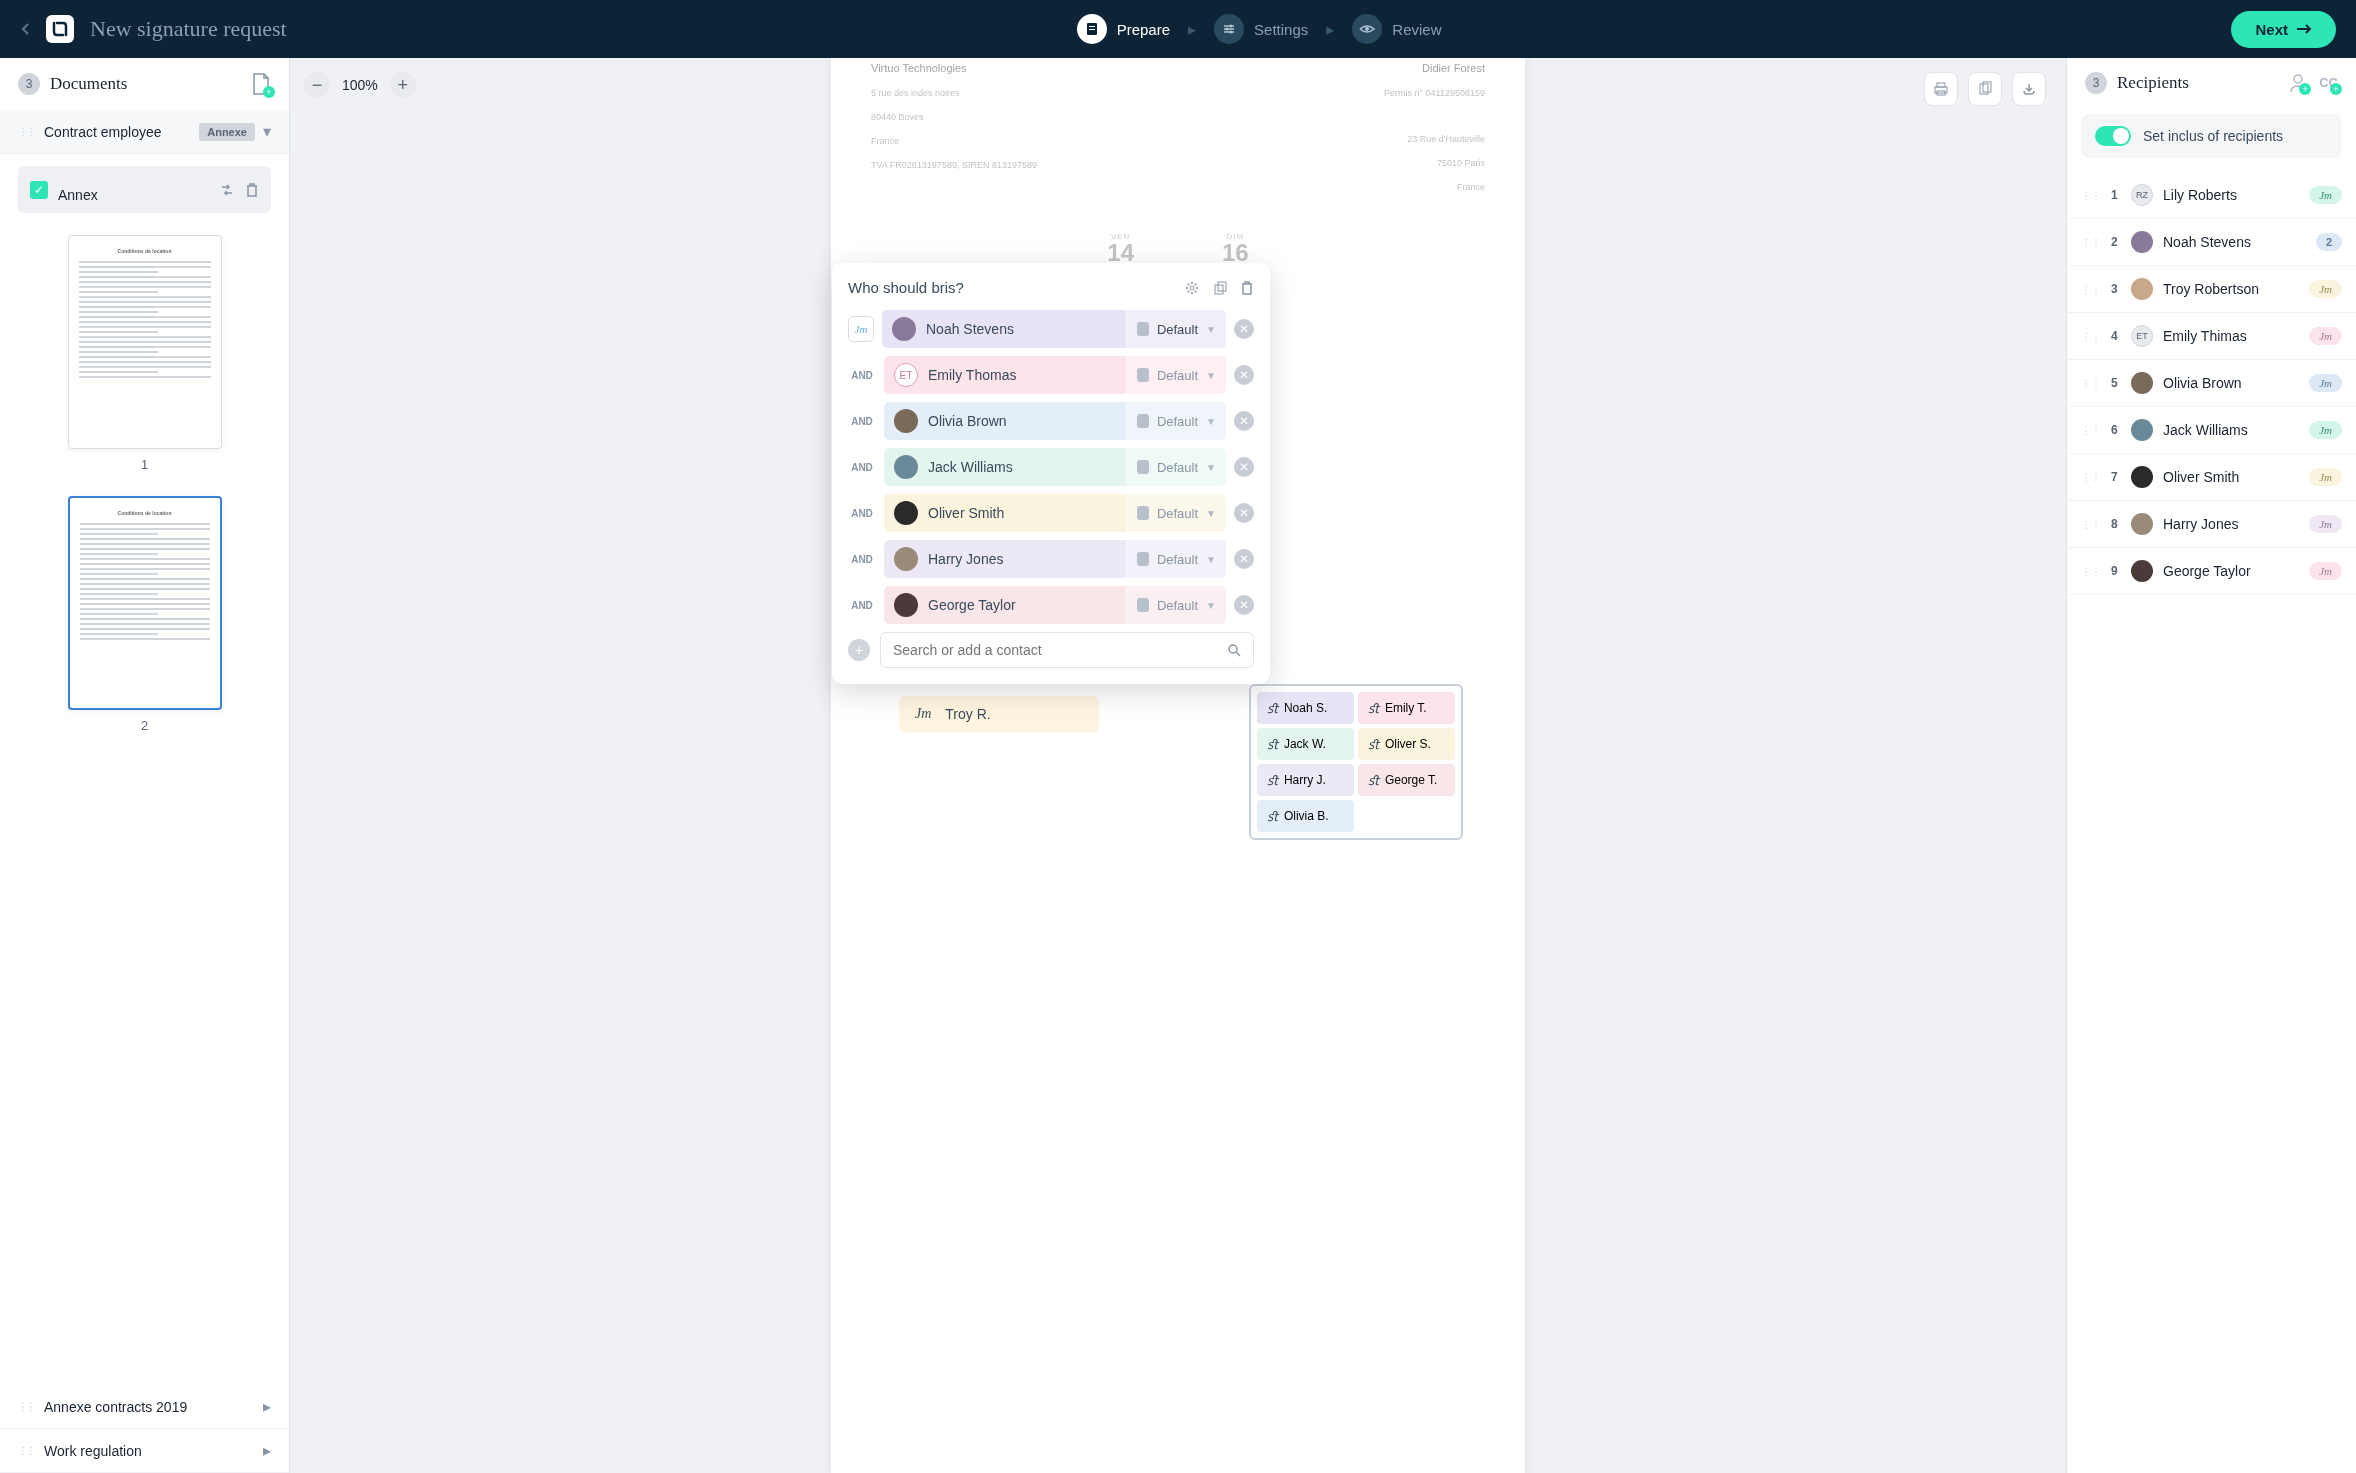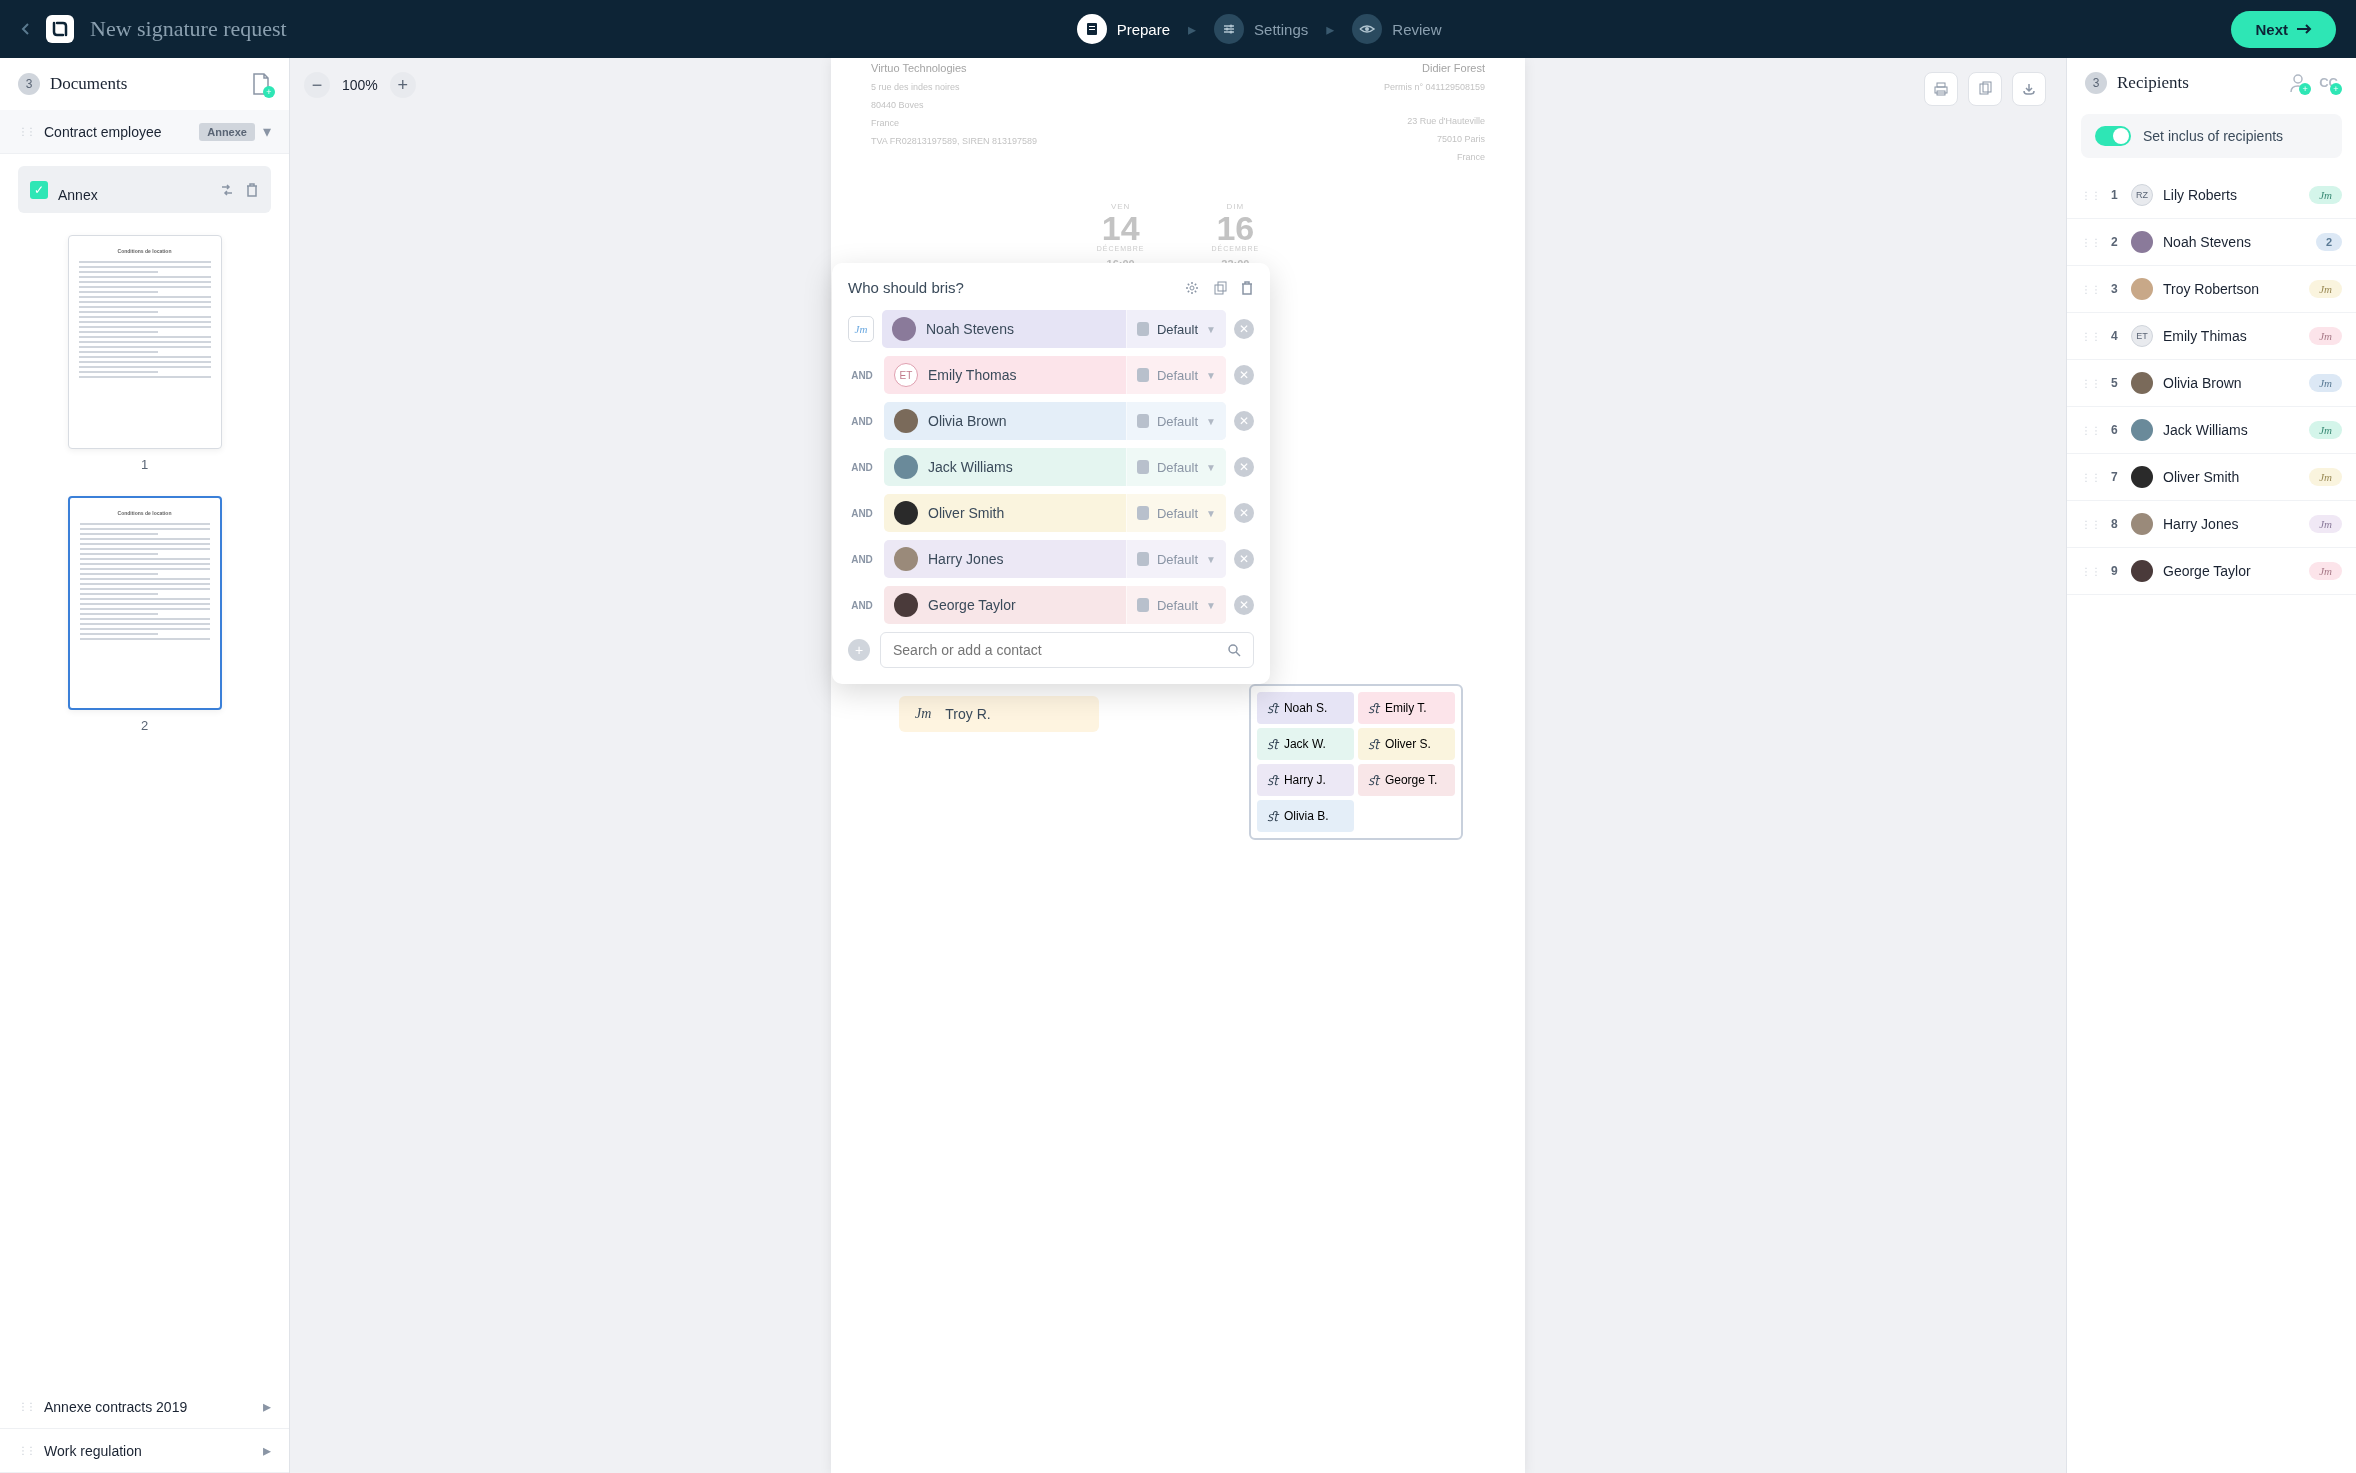--- a/index.html
+++ b/index.html
@@ -55,28 +55,28 @@
 
 .center { flex: 1; display: flex; flex-direction: column; position: relative; }
 .zoom-bar { position: absolute; top: 14px; left: 14px; display: flex; align-items: center; gap: 12px; z-index: 5; }
 .zoom-btn { width: 26px; height: 26px; border-radius: 50%; background: #e8eaee; border: none; color: #5a6575; font-size: 18px; cursor: pointer; display: flex; align-items:center; justify-content:center; }
 .zoom-level { font-size: 14px; color: #1a2332; font-weight: 500; }
 .doc-actions { position: absolute; top: 14px; right: 20px; display: flex; gap: 10px; z-index: 5; }
 .doc-action-btn { width: 34px; height: 34px; border-radius: 8px; background: #fff; border: 1px solid #e0e3e8; display: flex; align-items: center; justify-content: center; color: #8a95a5; cursor: pointer; }
 
 .doc-canvas { margin: 0 auto; width: 694px; background: #fff; box-shadow: 0 2px 12px rgba(0,0,0,0.08); min-height: 100%; position: relative; padding: 0 40px; }
 .doc-header { display: flex; justify-content: space-between; font-size: 9px; color: #999; padding-top: 4px; opacity: 0.6; }
-.doc-header-col { display: flex; flex-direction: column; gap: 8px; }
+.doc-header-col { display: flex; flex-direction: column; gap: 14px; }
 .doc-header-col.right { text-align: left; align-items: flex-end; }
 .doc-header-name { font-size: 11px; color: #666; font-weight: 500; }
 
 .doc-dates { display: flex; justify-content: center; gap: 67px; margin-top: 40px; opacity: 0.5; }
 .date-block { text-align: center; }
 .date-day-label { font-size: 8px; color: #999; letter-spacing: 1px; }
-.date-num { font-size: 34px; font-weight: 600; color: #888; line-height: 1; }
+.date-num { font-size: 24px; font-weight: 600; color: #888; line-height: 1; }
 .date-month { font-size: 7px; color: #999; letter-spacing: 1px; }
 .date-time { font-size: 11px; color: #888; font-weight: 600; margin-top: 6px; }
 
 .doc-fields { margin-top: 70px; font-size: 10px; color: #aaa; opacity: 0.6; }
 .doc-field-row { display: flex; gap: 4px; margin-bottom: 6px; }
 .doc-field-label { color: #bbb; }
 .doc-field-value { color: #999; }
 .doc-section-title { font-size: 10px; font-weight: 600; color: #999; margin-top: 14px; margin-bottom: 8px; }
 
 .calendar-chip { position: absolute; left: 130px; top: 540px; background: #e8eef8; border: 1px solid #d0dcec; border-radius: 6px; padding: 8px 14px; display: flex; align-items: center; gap: 10px; font-size: 14px; color: #5a6575; }

